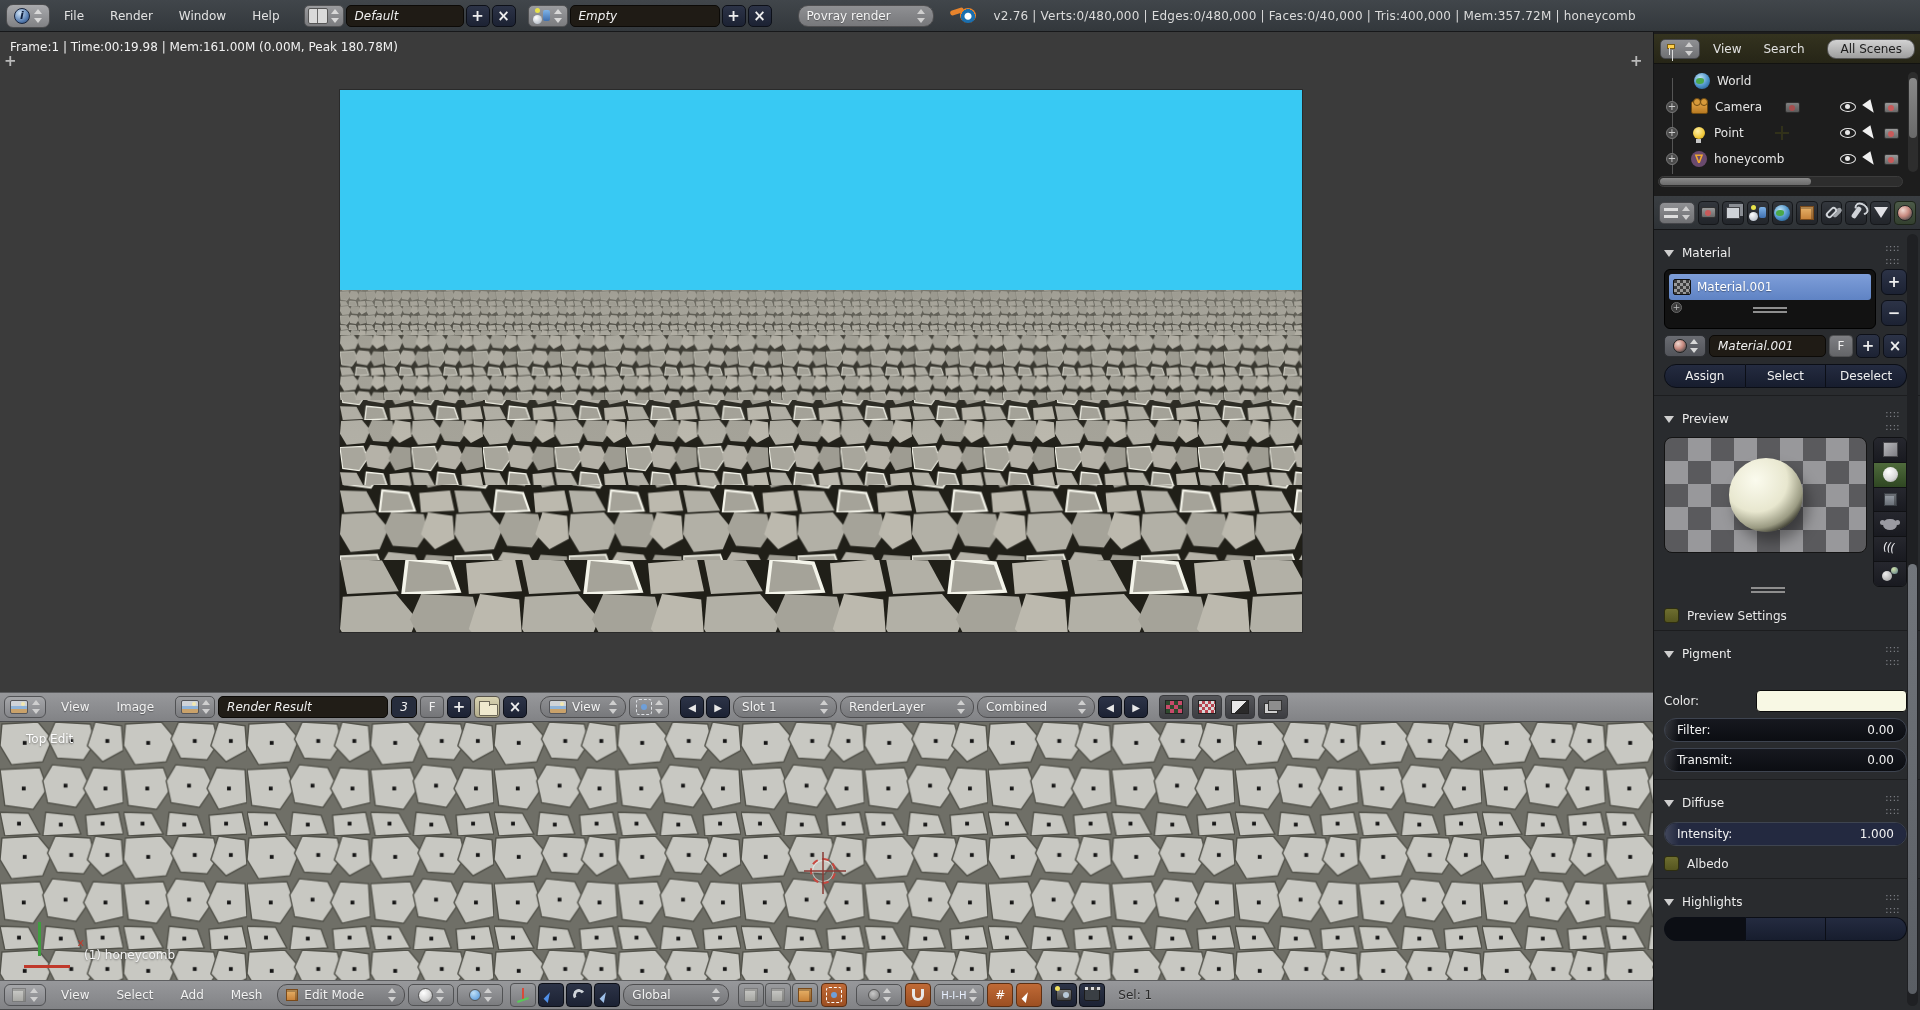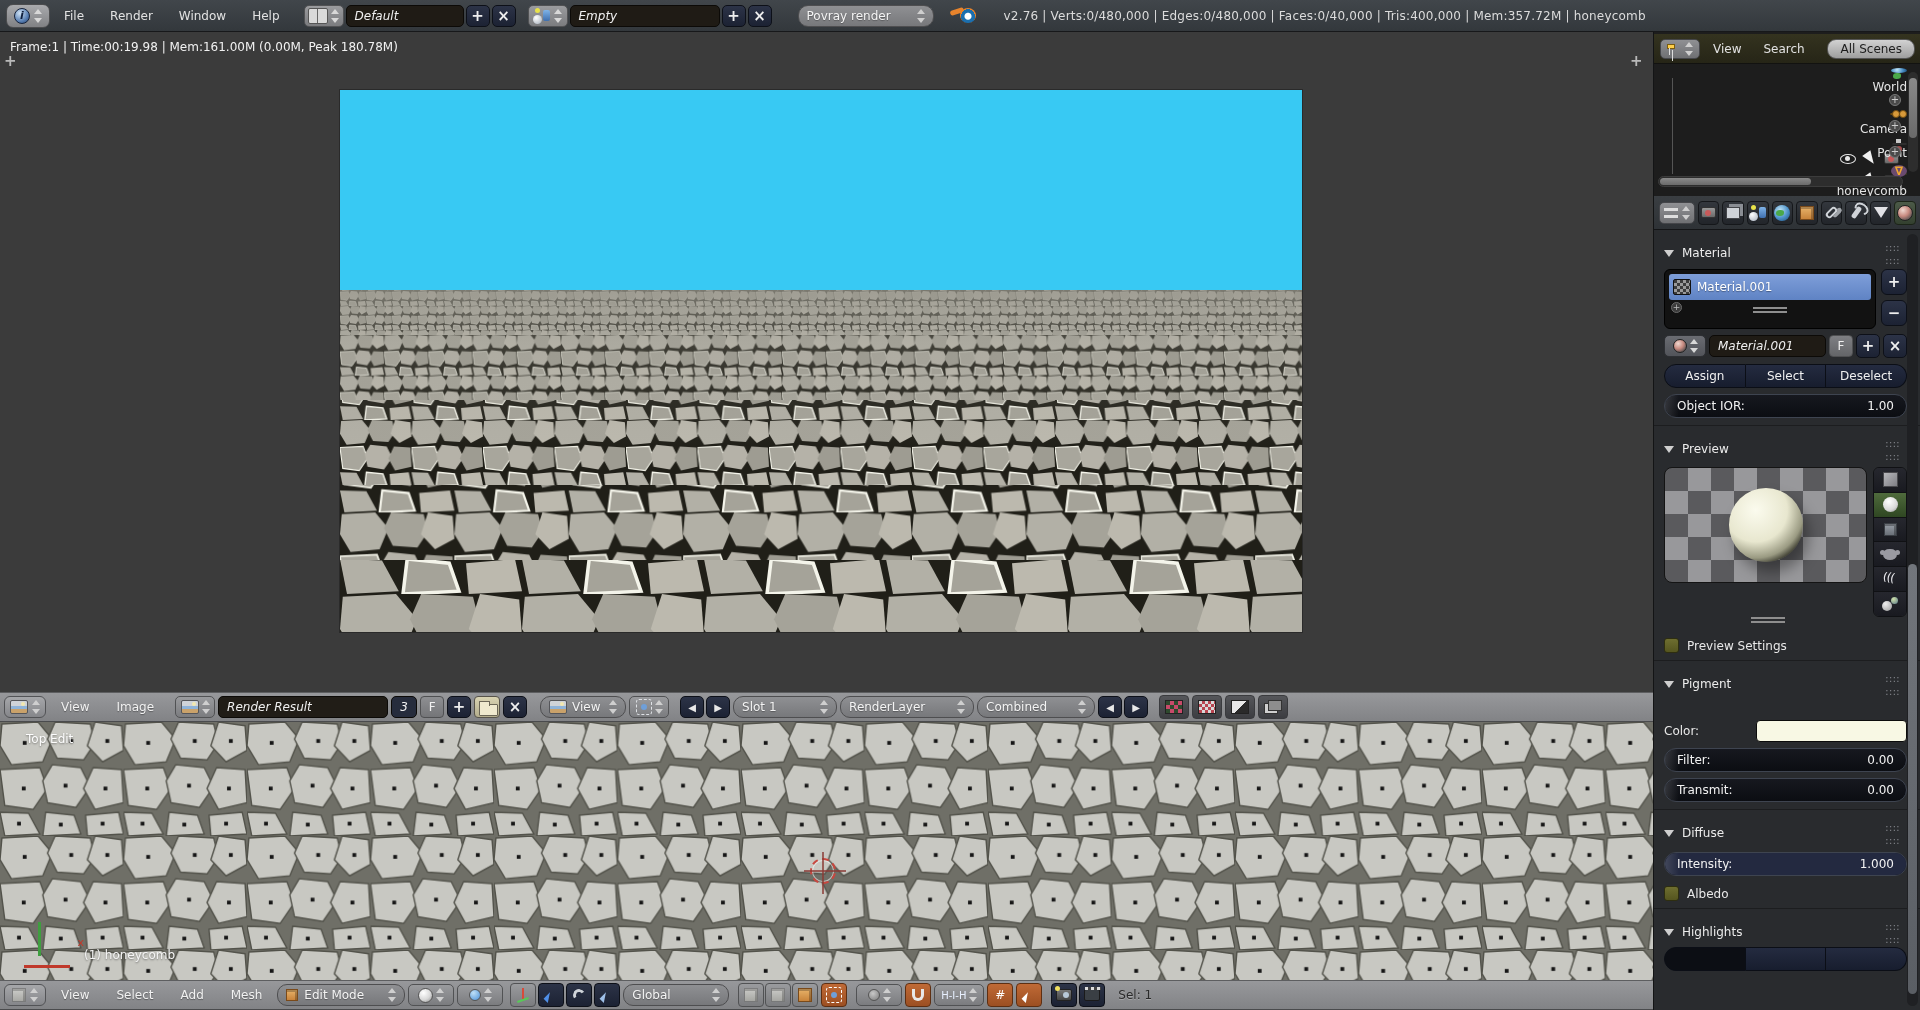--- a/index.html
+++ b/index.html
@@ -45,21 +45,21 @@
   .screen-group { display:flex; align-items:center; gap:2px; margin-left:10px; }
   .mini-layout { width:20px; height:16px; background:#dadada; border:1px solid #555; border-radius:2px; position:relative; }
   .mini-layout::before { content:""; position:absolute; left:8px; top:0; bottom:0; width:1px; background:#666; }
   .scene-ico { width:18px; height:16px; position:relative; }
   .scene-ico .c1 { position:absolute; left:0; bottom:0; width:9px; height:9px; border-radius:50%; background:radial-gradient(circle at 35% 30%, #fff, #bfc6cf 70%, #8a929c); }
   .scene-ico .c2 { position:absolute; right:1px; top:2px; width:7px; height:11px; border-radius:2px; background:linear-gradient(#7fb3e8,#3f6fae); }
   .scene-ico .c3 { position:absolute; left:2px; top:0; width:5px; height:5px; border-radius:50%; background:#e8e24a; }
   #blender-logo { width:26px; height:20px; margin:0 8px 0 14px; position:relative; }
   #blender-logo .ring { position:absolute; right:0; top:2px; width:16px; height:15px; border-radius:50%; background:radial-gradient(circle at 50% 55%, #fff 0 3px, #1c6fae 4px 7px, #e8842c 7px); }
   #blender-logo .tail { position:absolute; left:0; top:3px; width:14px; height:5px; background:#e8842c; border-radius:3px; transform:rotate(-18deg); }
-  #stats { color:#dcdcdc; margin-left:18px; white-space:nowrap; letter-spacing:.2px; }
+  #stats { color:#dcdcdc; margin-left:8px; white-space:nowrap; letter-spacing:.2px; }
 
   
   .ed-header { position:absolute; left:0; width:1653px; height:30px;
     background:linear-gradient(#97989b,#828386); border-top:1px solid #5d5e60;
     border-bottom:1px solid #4a4b4d; display:flex; align-items:center; padding:0 4px; gap:3px; }
   .ed-type-btn { width:42px; height:22px; background:linear-gradient(#a6a7aa,#85868a);
     border:1px solid #525356; border-radius:6px; display:flex; align-items:center; justify-content:center; gap:3px; }
 
   
   #image-editor { position:absolute; left:0; top:32px; width:1653px; height:690px; background:#3b3b3b; }
@@ -123,21 +123,21 @@
   #right-panel { position:absolute; left:1653px; top:32px; width:267px; height:978px; background:#27292c; border-left:1px solid #131415; }
 
   
   #outliner { position:absolute; left:0; top:0; width:267px; height:164px; background:#1d1d1d; }
   #outliner-header { position:absolute; left:0; top:2px; width:267px; height:30px; background:linear-gradient(#34331f,#262517); border-bottom:1px solid #121210; display:flex; align-items:center; gap:4px; padding:0 6px; }
   .outl-type-btn { width:40px; height:20px; background:linear-gradient(#8f9093,#6f7073); border:1px solid #45464a; border-radius:5px; display:flex; align-items:center; justify-content:center; gap:3px; }
   .tree-glyph { width:14px; height:12px; position:relative; }
   .tree-glyph::before { content:""; position:absolute; left:0; top:1px; width:6px; height:3px; background:#ffcf4a; border:1px solid #7a5c10; }
   .tree-glyph::after { content:""; position:absolute; left:2px; top:5px; width:1px; height:7px; background:#ddd; box-shadow:3px 2px 0 #ddd, 3px 6px 0 #ddd; }
   .allscenes-btn { margin-left:auto; background:linear-gradient(#d2d2d2,#9e9e9e); color:#1c1c1c; border:1px solid #555; border-radius:9px; height:20px; padding:0 12px; display:flex; align-items:center; text-shadow:none; }
-  .outl-row { position:absolute; left:0; width:253px; height:26px; display:flex; align-items:flex-end; color:#e4e4e4;flex-direction:column; }
+  .outl-row { position:absolute; left:0; width:253px; height:26px; display:flex; align-items:center; color:#e4e4e4; }
   .expand-dot { width:12px; height:12px; border-radius:50%; background:#4a4a4a; border:1px solid #777; color:#ccc; font-size:10px; line-height:10px; text-align:center; margin-right:6px; }
   .outl-icons { margin-left:auto; display:flex; align-items:center; gap:9px; padding-right:8px; }
   .eye-ico { width:16px; height:10px; border-radius:50%; border:1.5px solid #e6e6e6; position:relative; }
   .eye-ico::before { content:""; position:absolute; left:4px; top:1px; width:5px; height:5px; border-radius:50%; background:#e6e6e6; }
   .cursor-ico { width:0; height:0; border-left:5px solid transparent; border-right:5px solid transparent; border-top:13px solid #f0f0f0; transform:rotate(-35deg); }
   .camr-ico { width:15px; height:11px; background:linear-gradient(#9a9a9a,#6a6a6a); border:1px solid #333; border-radius:2px; position:relative; }
   .camr-ico::before { content:""; position:absolute; left:3px; top:2px; width:6px; height:6px; border-radius:50%; background:#c85a5a; }
   .globe-ico { width:16px; height:16px; border-radius:50%; background:radial-gradient(circle at 38% 32%, #bfe3f6, #4a90c8 55%, #1c4a78); position:relative; }
   .globe-ico::before { content:""; position:absolute; left:2px; top:5px; width:8px; height:6px; border-radius:50% 40% 50% 40%; background:#4aa84a; }
   .camobj-ico { width:17px; height:13px; background:linear-gradient(#e8a84a,#b87a22); border:1px solid #6e4a10; border-radius:2px; position:relative; }
@@ -685,26 +685,20 @@
       </div>
 
       <div class="prow">
         <div class="seg-btns">
           <div class="seg">Assign</div>
           <div class="seg">Select</div>
           <div class="seg">Deselect</div>
         </div>
       </div>
 
-      <div class="prow">
-        <div class="slider">
-          <span>Object IOR:</span>
-          <span>1.00</span>
-        </div>
-      </div>
 
       <div class="panel-hdr">
         <span class="tri-collapse"></span>
         <span>Preview</span>
         <span class="grip"></span>
       </div>
       <div class="preview-wrap">
         <div class="preview-box">
           <div class="preview-sphere"></div>
         </div>

